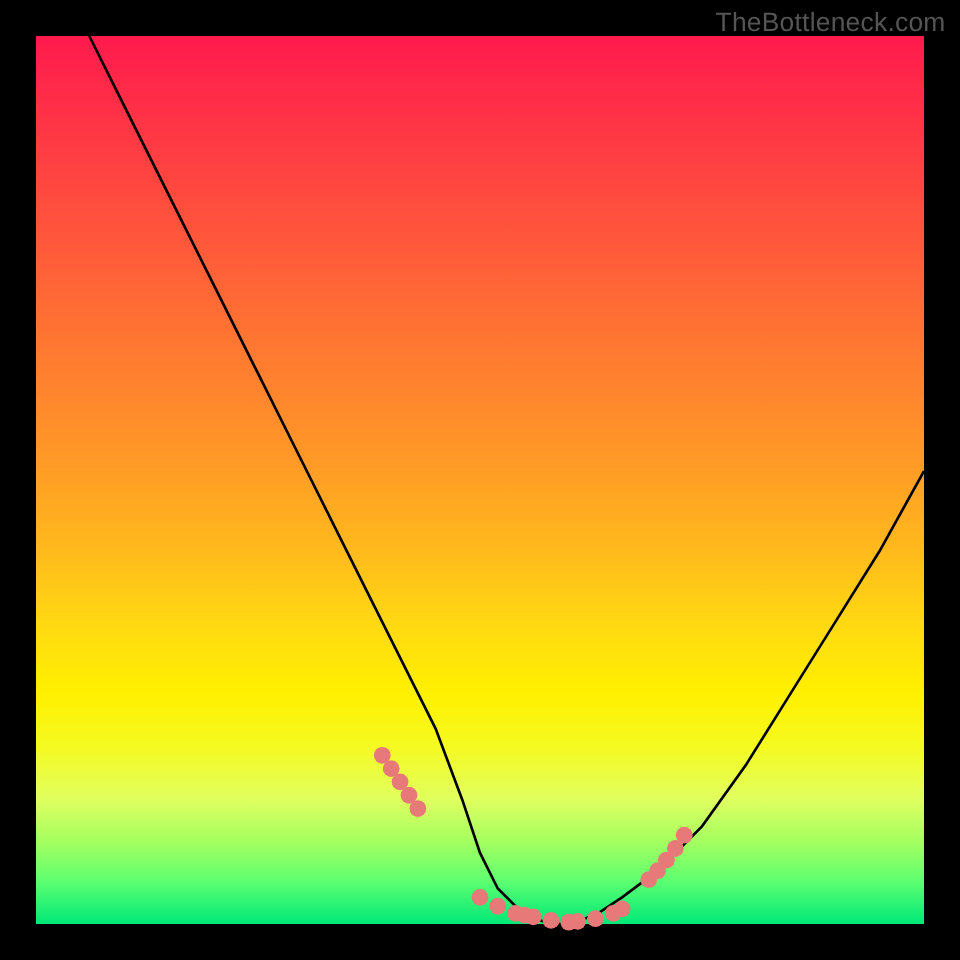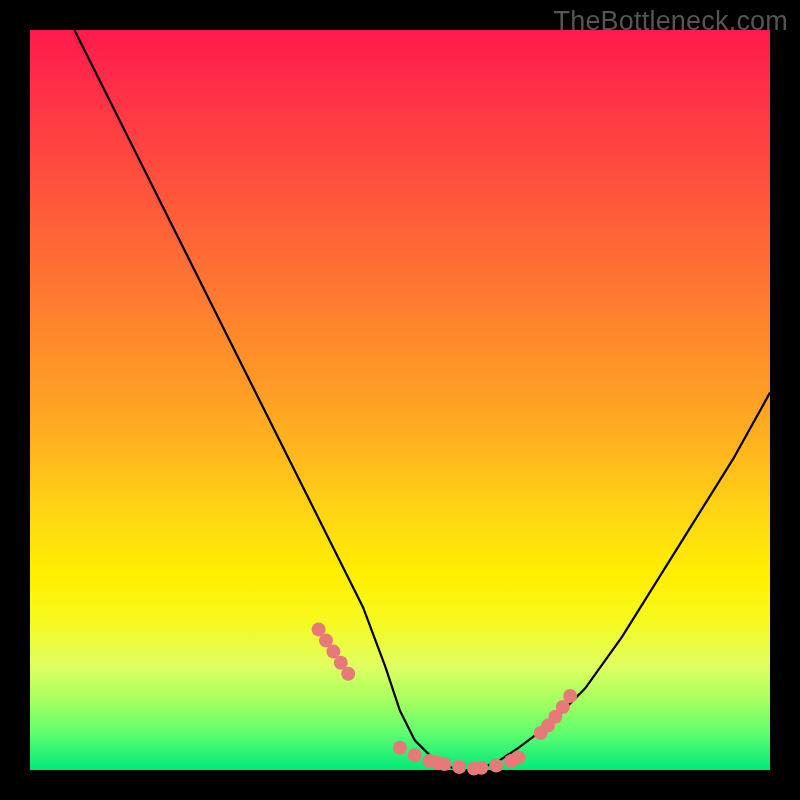--- a/index.html
+++ b/index.html
@@ -40,21 +40,21 @@
       #a0ff60 91%,
       #60ff70 95%,
       #00e878 100%
     );
   }
   .watermark {
     position: absolute;
     top: 6px;
     right: 12px;
     color: #555;
-    font-size: 27px;
+    font-size: 22px;
     font-weight: 400;
     letter-spacing: 0.2px;
     user-select: none;
   }
   svg.curve {
     position: absolute;
     left: 30px;
     top: 30px;
     width: 740px;
     height: 740px;

